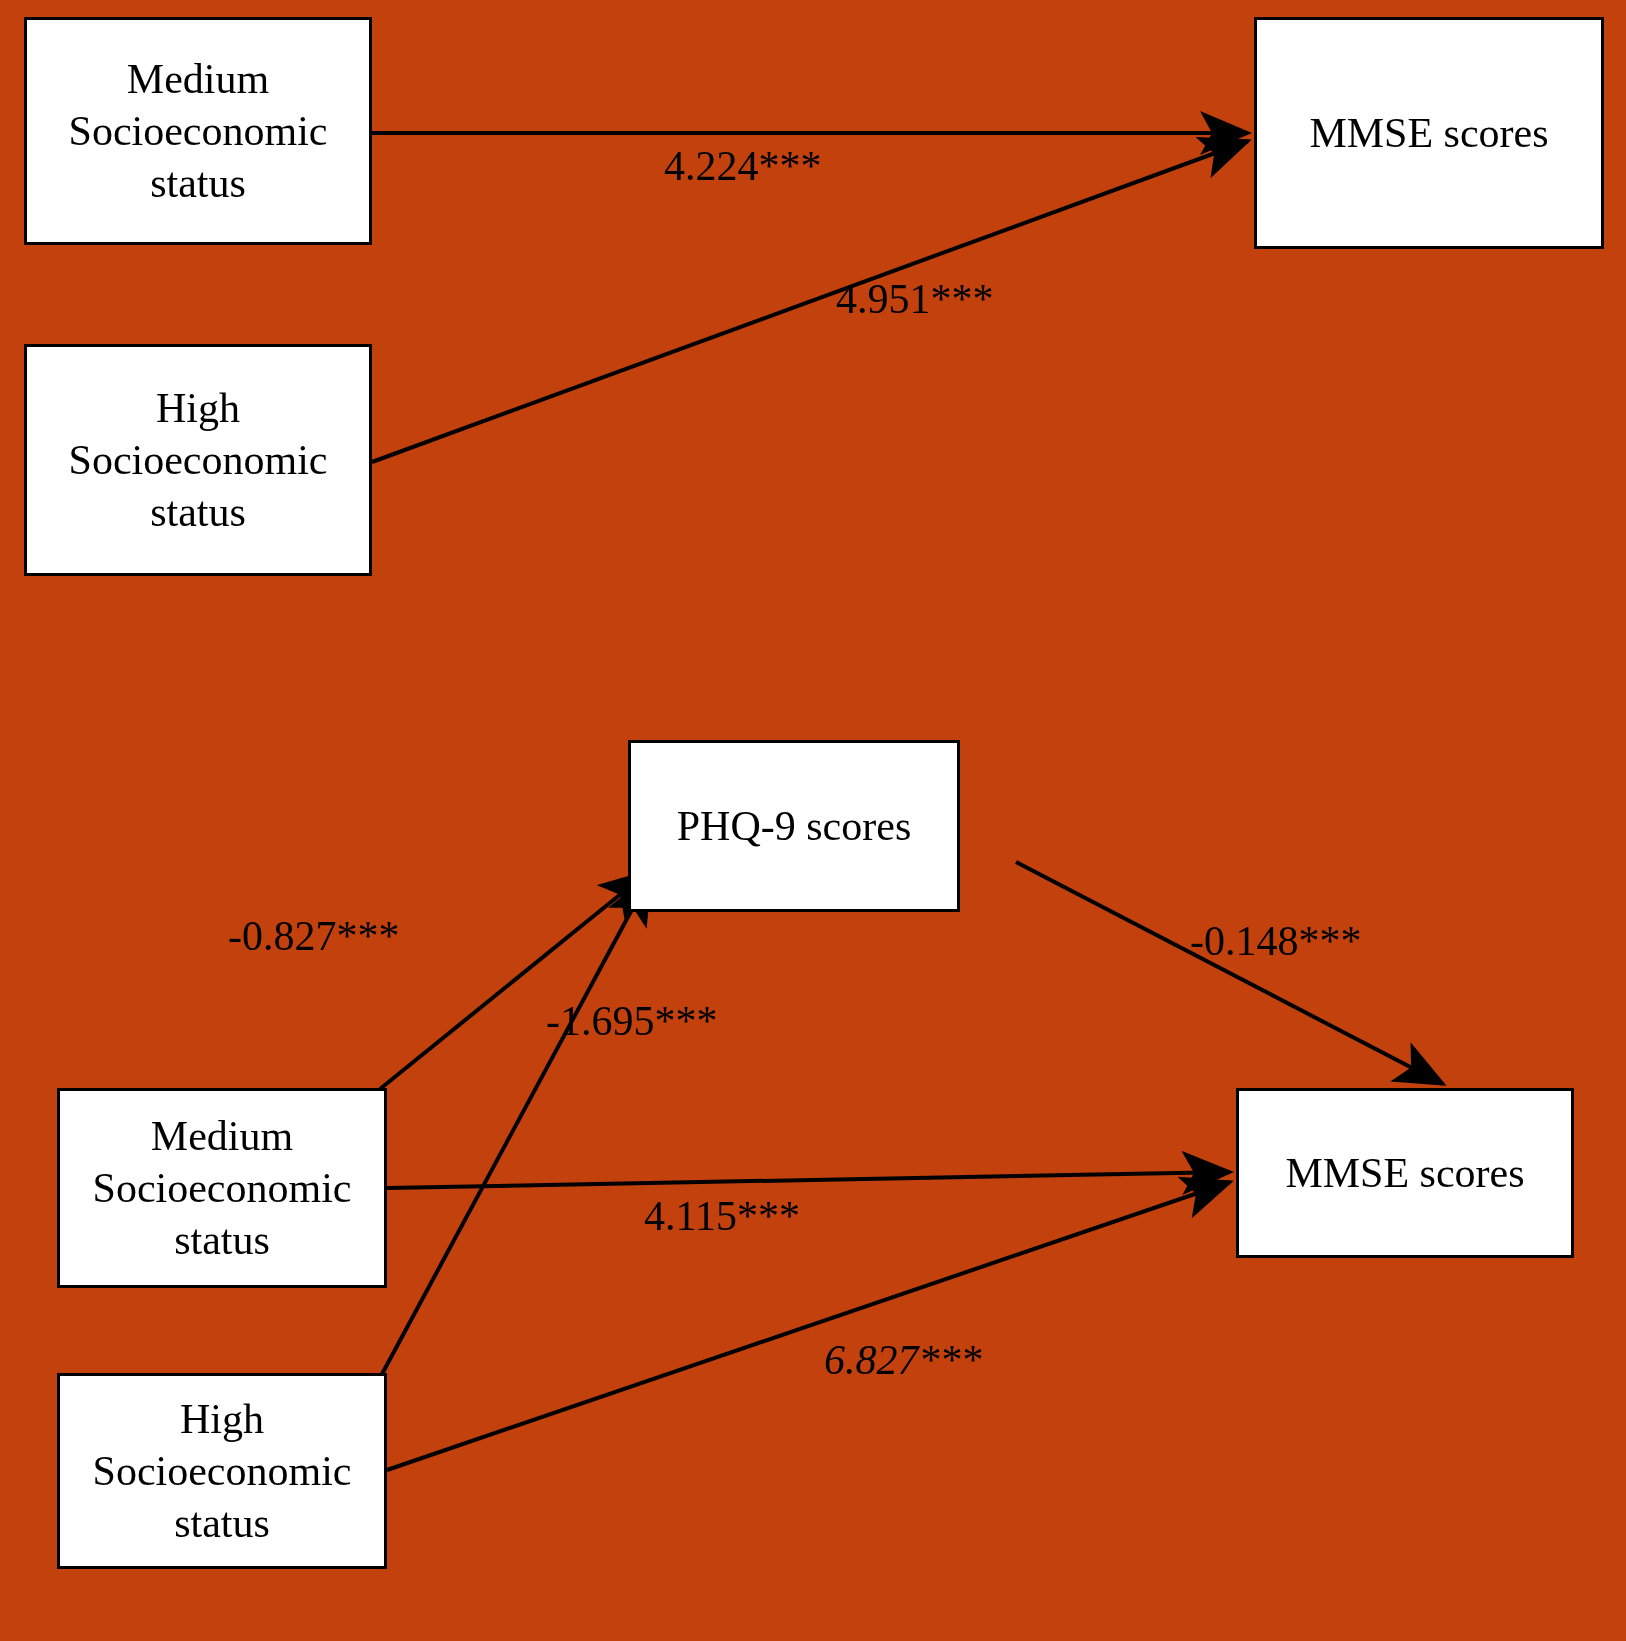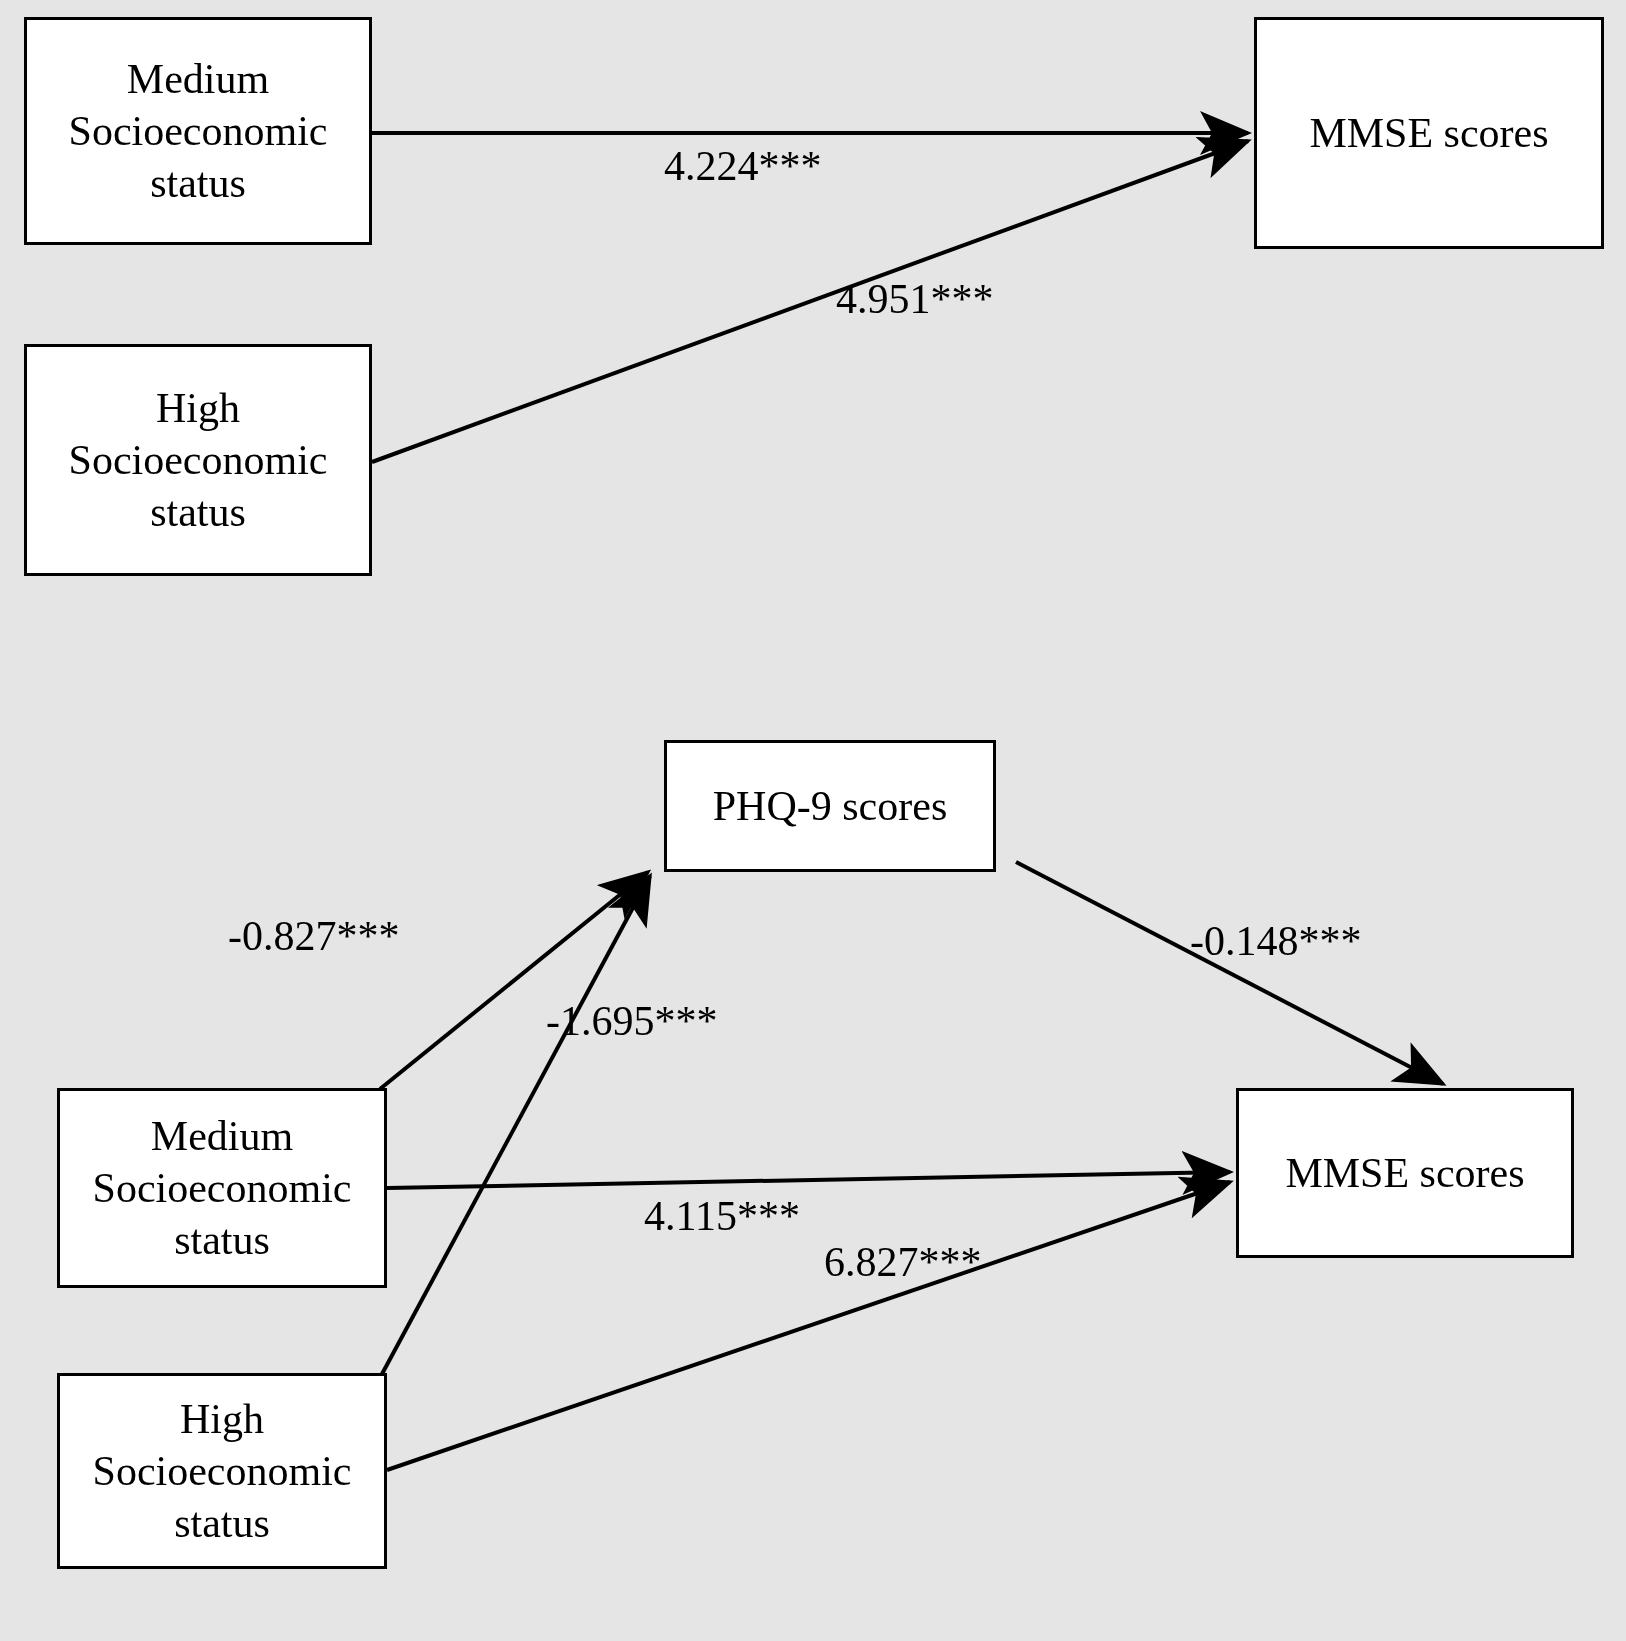--- a/index.html
+++ b/index.html
@@ -9,21 +9,21 @@
     background: #ffffff;
   }
   body {
     font-family: "Liberation Serif", "DejaVu Serif", serif;
     color: #000000;
   }
   #figure {
     position: relative;
     width: 1626px;
     height: 1641px;
-    background: #e5e5e5;
+    background: #c2410c;
     overflow: hidden;
   }
   #paths {
     position: absolute;
     left: 0;
     top: 0;
     width: 1626px;
     height: 1641px;
   }
   .node-box {
@@ -49,30 +49,30 @@
   }
   
   #node-top-medium-ses { left: 24px;   top: 17px;   width: 348px; height: 228px; }
   #node-top-high-ses   { left: 24px;   top: 344px;  width: 348px; height: 232px; }
   #node-top-mmse       { left: 1254px; top: 17px;   width: 350px; height: 232px; }
 
   #label-top-direct-medium { left: 664px;  top: 145px; }
   #label-top-direct-high   { left: 836px;  top: 278px; }
 
   
-  #node-bottom-phq9        { left: 664px;  top: 740px;  width: 332px; height: 132px; }
+  #node-bottom-phq9        { left: 628px;  top: 740px;  width: 332px; height: 172px; }
   #node-bottom-medium-ses  { left: 57px;   top: 1088px; width: 330px; height: 200px; }
   #node-bottom-high-ses    { left: 57px;   top: 1373px; width: 330px; height: 196px; }
   #node-bottom-mmse        { left: 1236px; top: 1088px; width: 338px; height: 170px; }
 
   #label-a-medium { left: 228px;  top: 915px; text-align: right;  }
   #label-a-high   { left: 546px;  top: 1000px; text-align: center; }
   #label-b-phq9   { left: 1190px; top: 920px;  }
   #label-c-medium { left: 644px;  top: 1195px; }
-  #label-c-high   { left: 824px;  top: 1241px; }
+  #label-c-high   { left: 824px;  top: 1339px; font-style: italic; }
 </style>
 </head>
 <body>
 
 <div id="figure">
 
   <svg id="paths" viewBox="0 0 1626 1641" xmlns="http://www.w3.org/2000/svg">
     <defs>
       <marker id="arrowhead" markerWidth="13" markerHeight="11" refX="12" refY="5.5" orient="auto" markerUnits="strokeWidth">
         <path d="M0,0 L13,5.5 L0,11 L3,5.5 Z" fill="#000000"></path>

